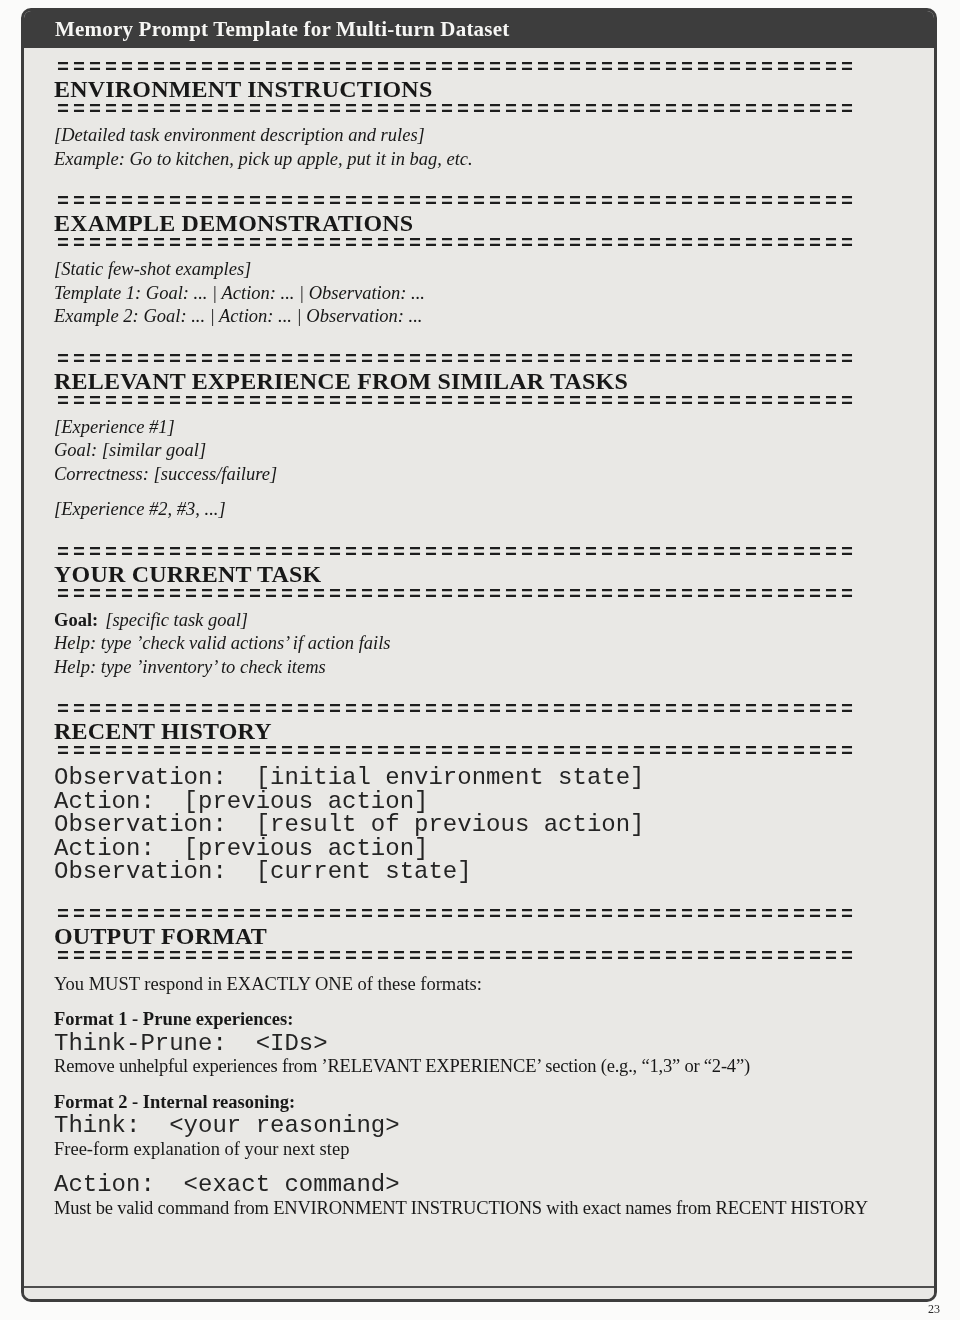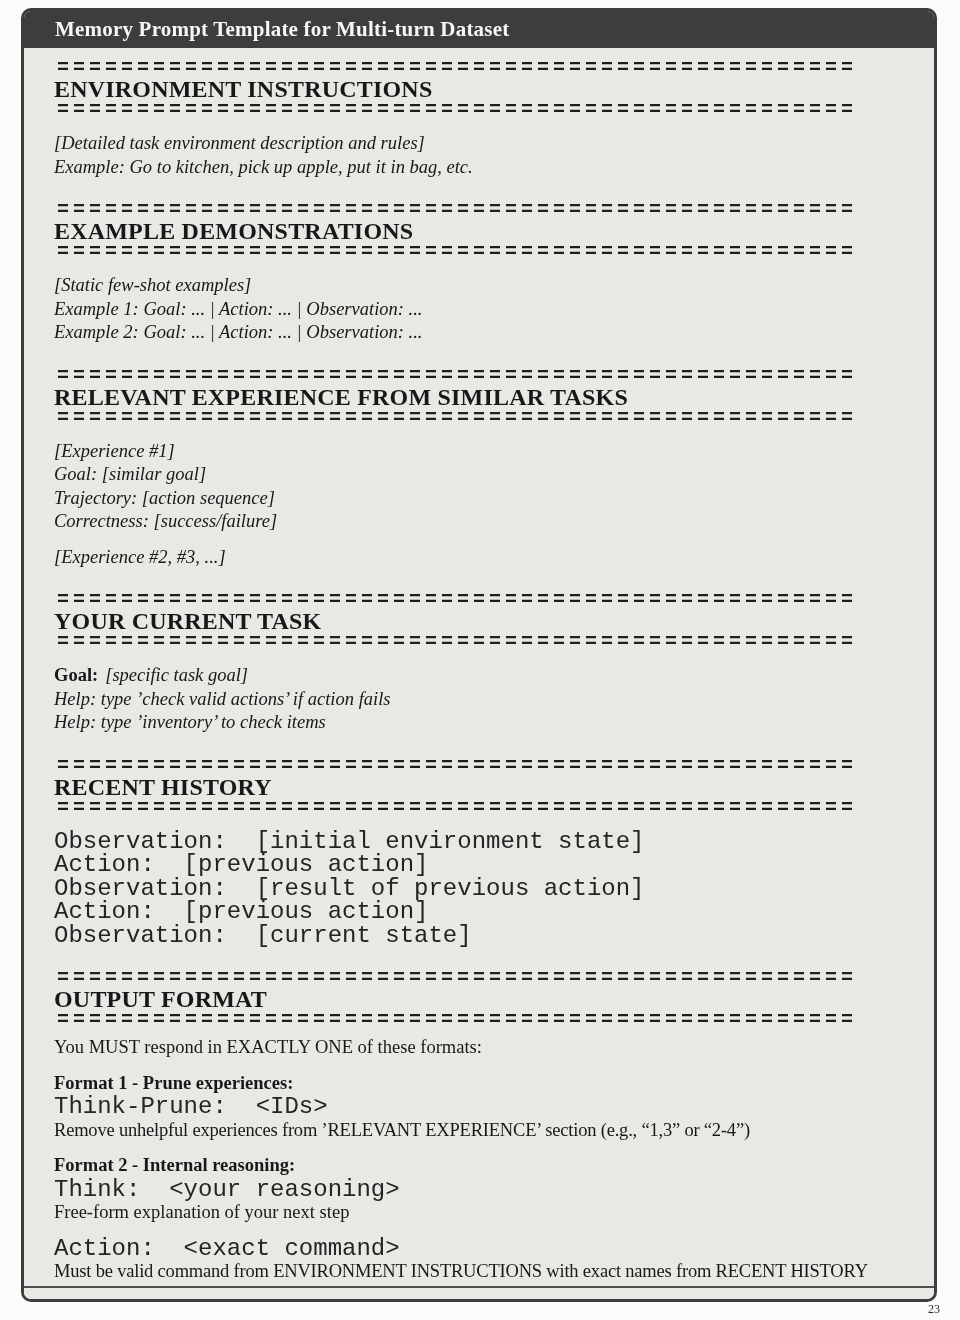--- a/index.html
+++ b/index.html
@@ -42,21 +42,21 @@
   }
   .heading {
     font-weight:bold;
     font-size:24px;
     line-height:22px;
     letter-spacing:0.2px;
     white-space:nowrap;
   }
   .tpl-section { margin-top:21px; }
   .tpl-section.first { margin-top:0; }
-  .sec-lines { margin-top:12px; }
+  .sec-lines { margin-top:4px; }
   .line {
     font-size:18.5px;
     line-height:23.5px;
     white-space:nowrap;
   }
   .italic { font-style:italic; }
   .bold { font-weight:bold; }
   .mono {
     font-family:"Liberation Mono", monospace;
     font-size:24px;
@@ -102,33 +102,32 @@
         <div class="line italic">Example: Go to kitchen, pick up apple, put it in bag, etc.</div>
       </div>
     </div>
 
     <div class="tpl-section">
       <div class="sep">==================================================</div>
       <div class="heading">EXAMPLE DEMONSTRATIONS</div>
       <div class="sep">==================================================</div>
       <div class="sec-lines">
         <div class="line italic">[Static few-shot examples]</div>
-        <div class="line italic">Example 1: Goal: ... | Action: ... | Observation: ...</div>
+        <div class="line italic">Template 1: Goal: ... | Action: ... | Observation: ...</div>
         <div class="line italic">Example 2: Goal: ... | Action: ... | Observation: ...</div>
       </div>
     </div>
 
     <div class="tpl-section">
       <div class="sep">==================================================</div>
       <div class="heading">RELEVANT EXPERIENCE FROM SIMILAR TASKS</div>
       <div class="sep">==================================================</div>
       <div class="sec-lines">
         <div class="line italic">[Experience #1]</div>
         <div class="line italic">Goal: [similar goal]</div>
-        <div class="line italic">Trajectory: [action sequence]</div>
         <div class="line italic">Correctness: [success/failure]</div>
         <div class="line italic more-line">[Experience #2, #3, ...]</div>
       </div>
     </div>
 
     <div class="tpl-section">
       <div class="sep">==================================================</div>
       <div class="heading">YOUR CURRENT TASK</div>
       <div class="sep">==================================================</div>
       <div class="sec-lines">

